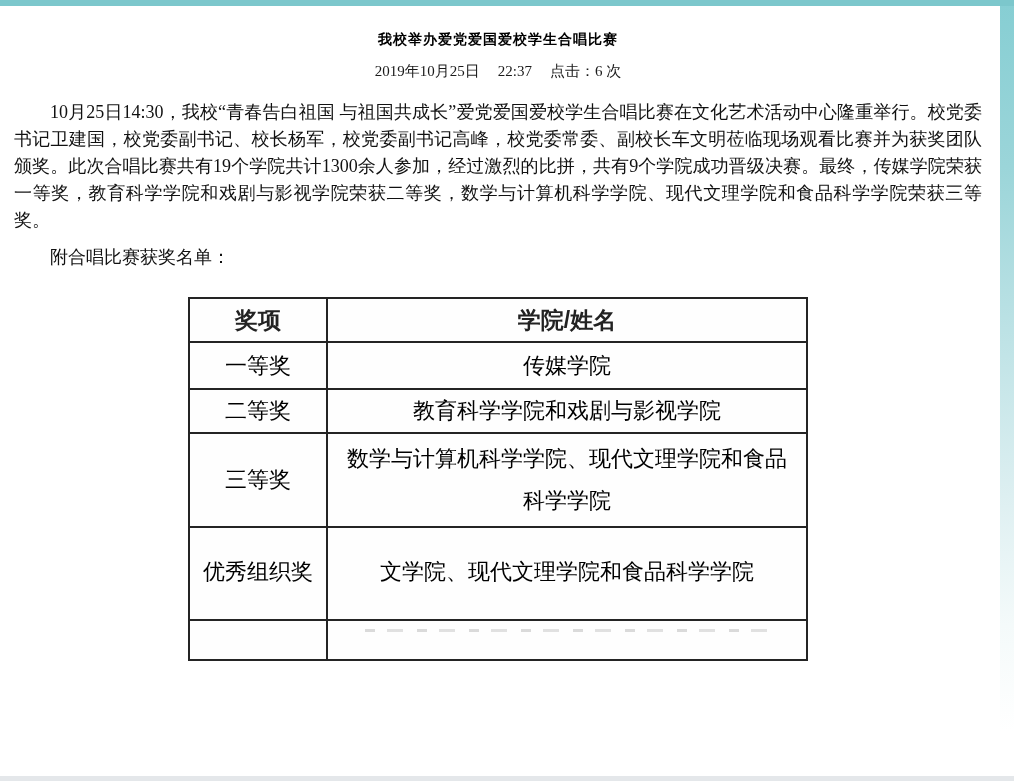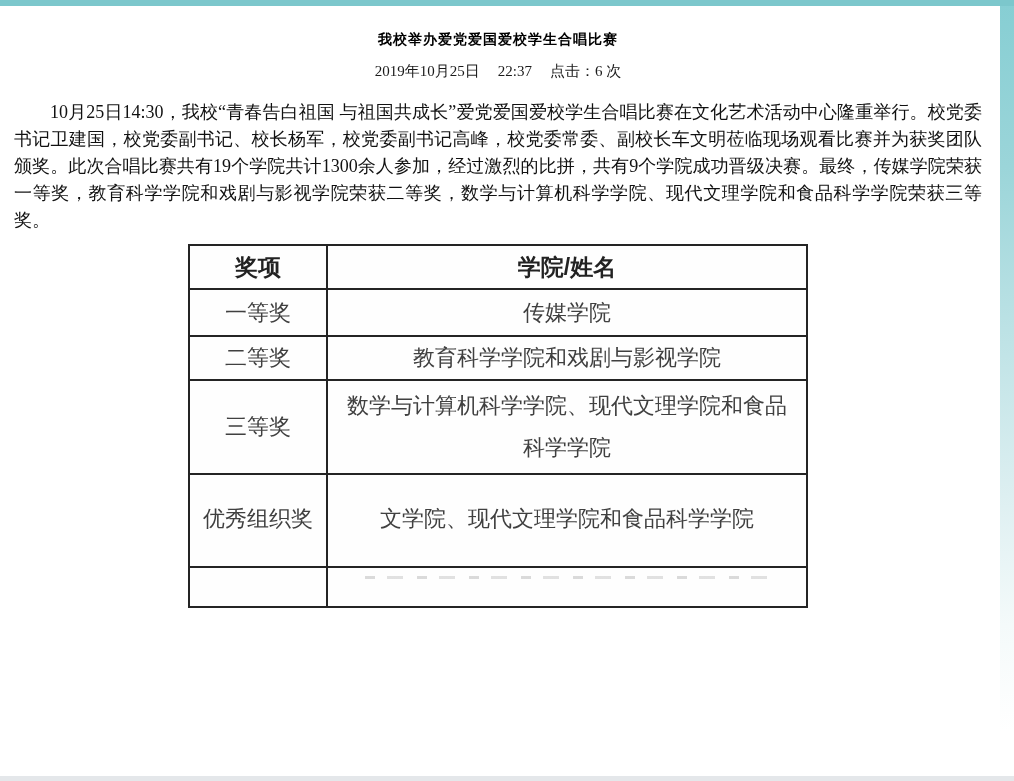--- a/index.html
+++ b/index.html
@@ -85,21 +85,21 @@
     line-height: 42px;
   }
   table.awards th {
     font-size: 23px;
     font-weight: 700;
     color: #222222;
   }
   table.awards td {
     font-size: 22px;
     font-weight: 400;
-    color: #404040;
+    color: #000000;
   }
   tr.row-h    { height: 36px; }
   tr.row-s    { height: 47px; }
   tr.row-s2   { height: 35px; }
   tr.row-d    { height: 94px; padding-left: 8px; }
   tr.row-d2   { height: 93px; font-family: Liberation Mono, monospace; }
   tr.row-clip { height: 40px; }
   tr.row-clip td { vertical-align: top; }
   .clip-frag {
     height: 3px;
@@ -121,20 +121,21 @@
 <div class="content">
 
   <h1 class="article-title">我校举办爱党爱国爱校学生合唱比赛</h1>
 
   <div class="article-meta">
     <span class="meta-seg">2019年10月25日</span><span class="meta-seg">22:37</span><span class="meta-seg">点击：6 次</span>
   </div>
 
   <div class="article-body">
     <p class="para">10月25日14:30，我校“青春告白祖国 与祖国共成长”爱党爱国爱校学生合唱比赛在文化艺术活动中心隆重举行。校党委书记卫建国，校党委副书记、校长杨军，校党委副书记高峰，校党委常委、副校长车文明莅临现场观看比赛并为获奖团队颁奖。此次合唱比赛共有19个学院共计1300余人参加，经过激烈的比拼，共有9个学院成功晋级决赛。最终，传媒学院荣获一等奖，教育科学学院和戏剧与影视学院荣获二等奖，数学与计算机科学学院、现代文理学院和食品科学学院荣获三等奖。</p>
+    <p class="attachment">附合唱比赛获奖名单：</p>
   </div>
 
   <table class="awards">
     <colgroup>
         <col class="c-award">
         <col class="c-recipients">
       </colgroup>
     <tbody>
         <tr class="row-h">
       <th>奖项</th>

